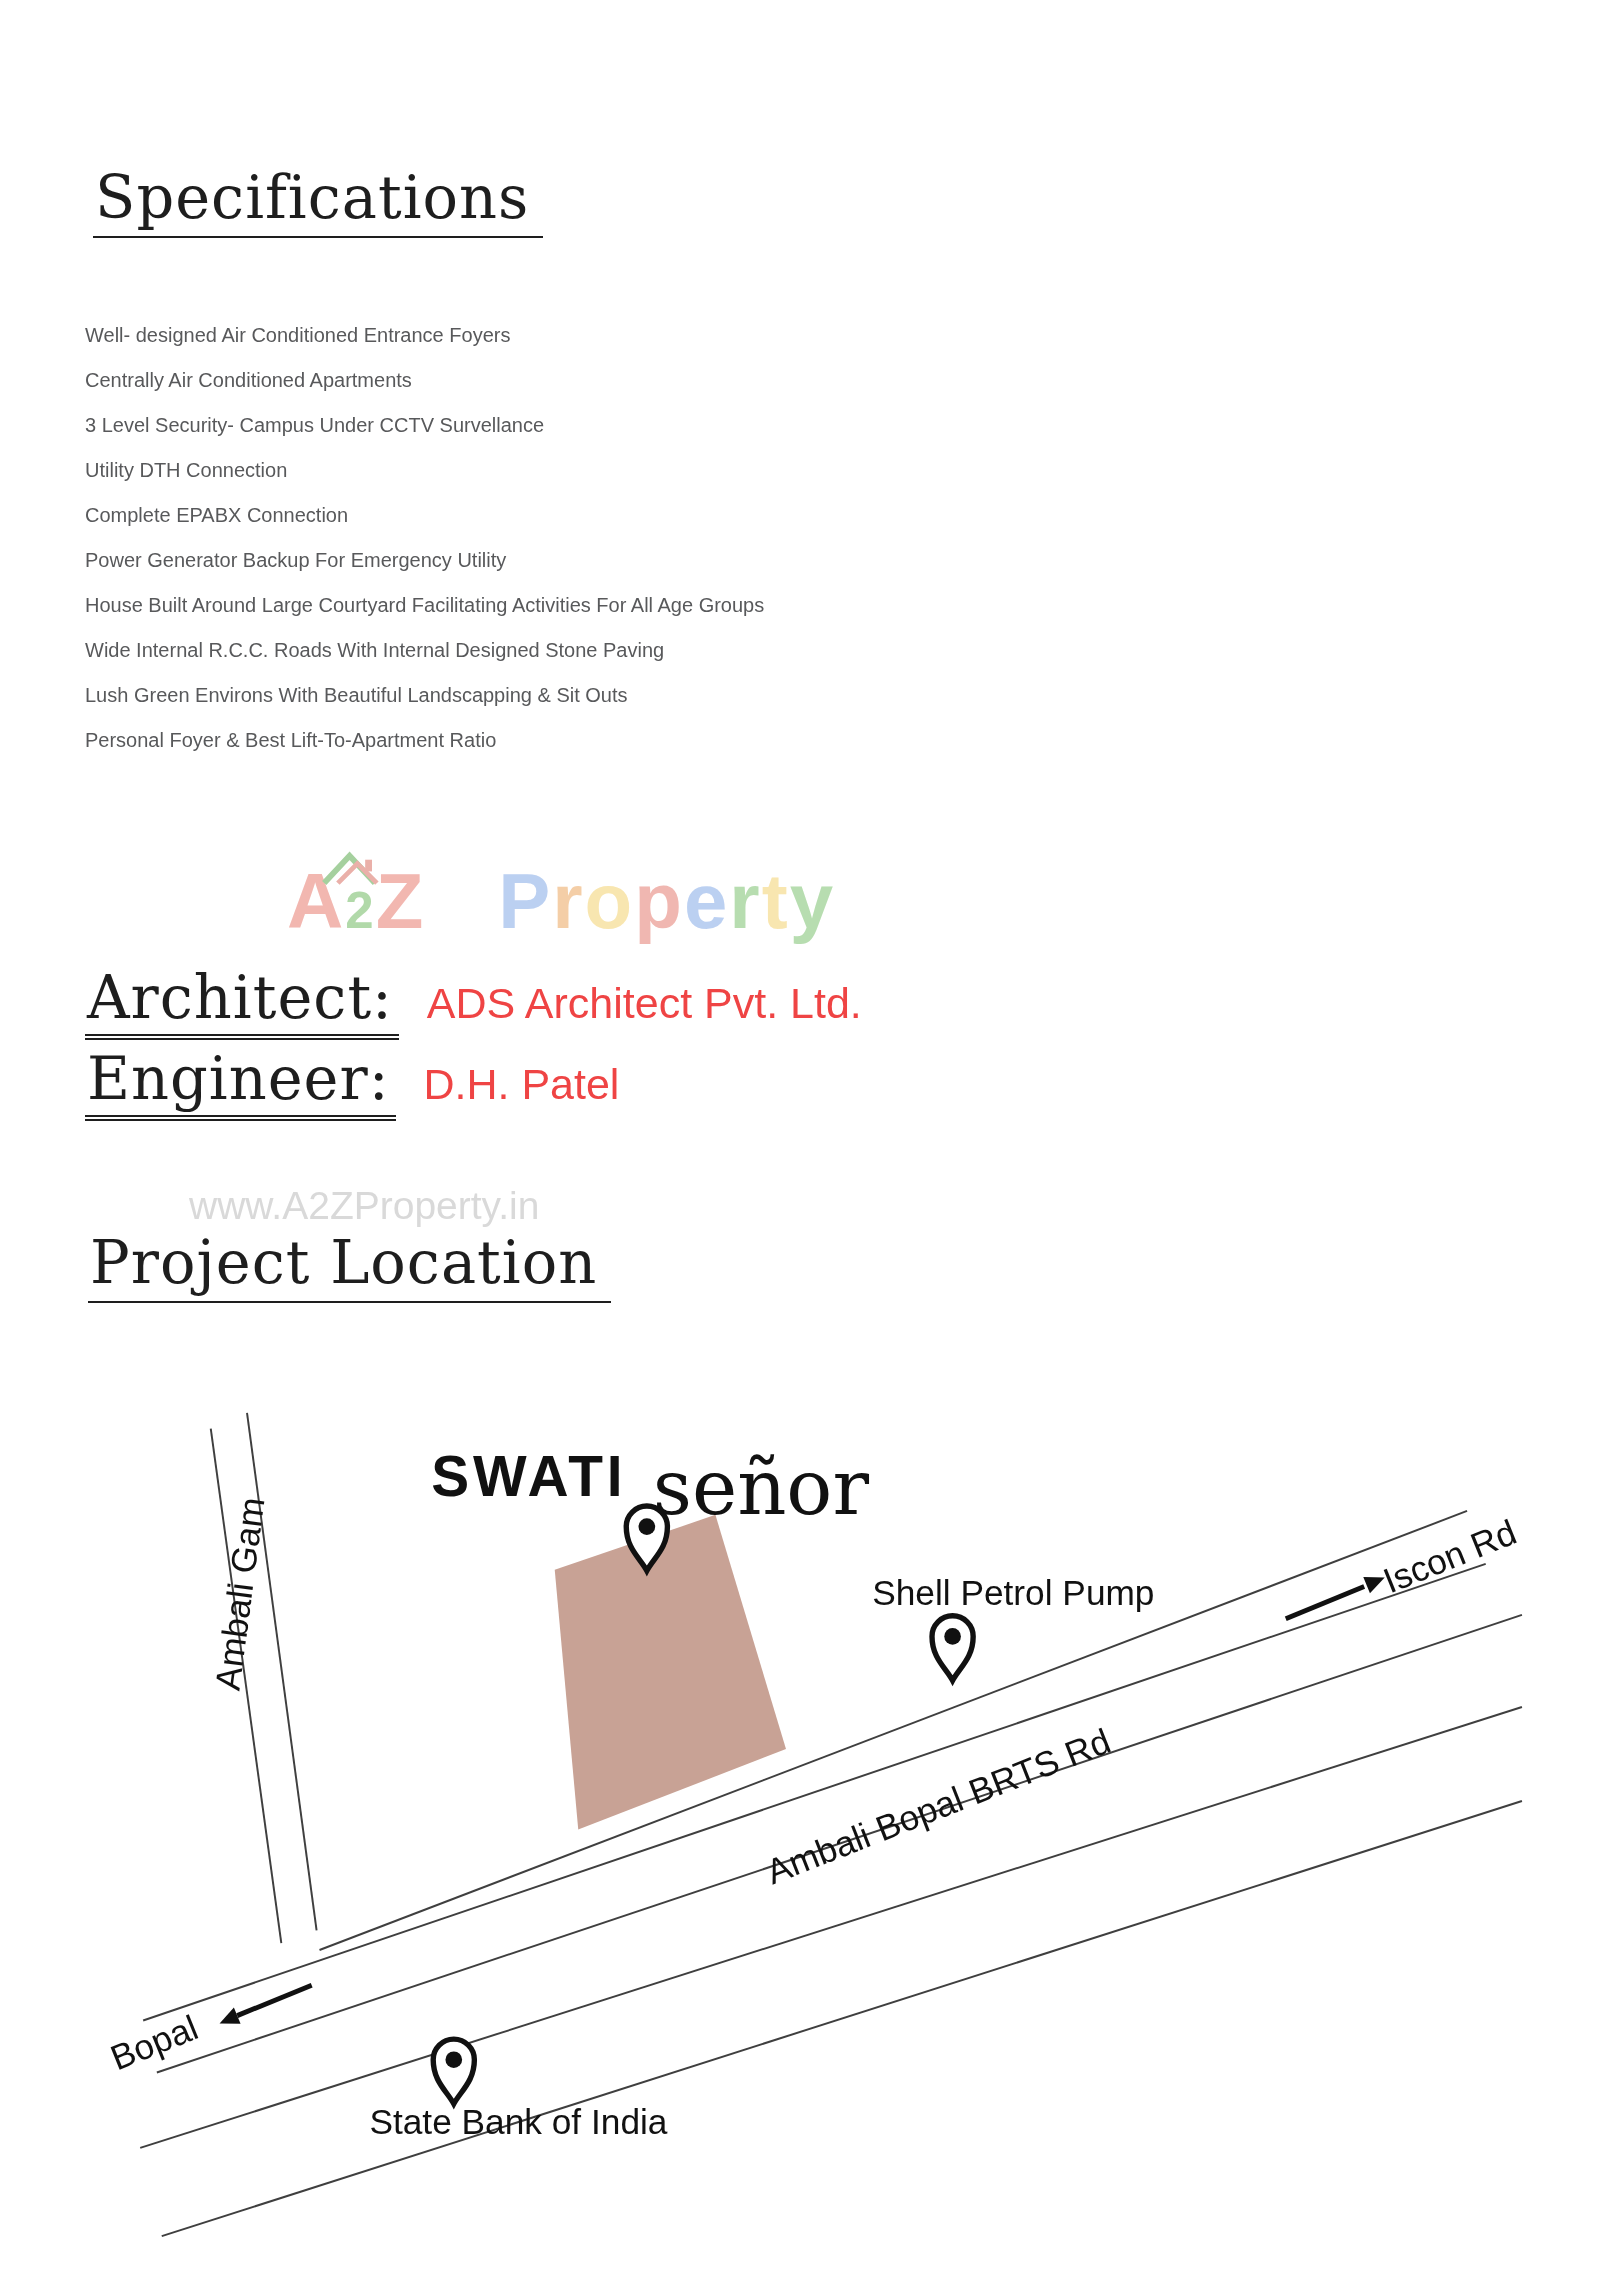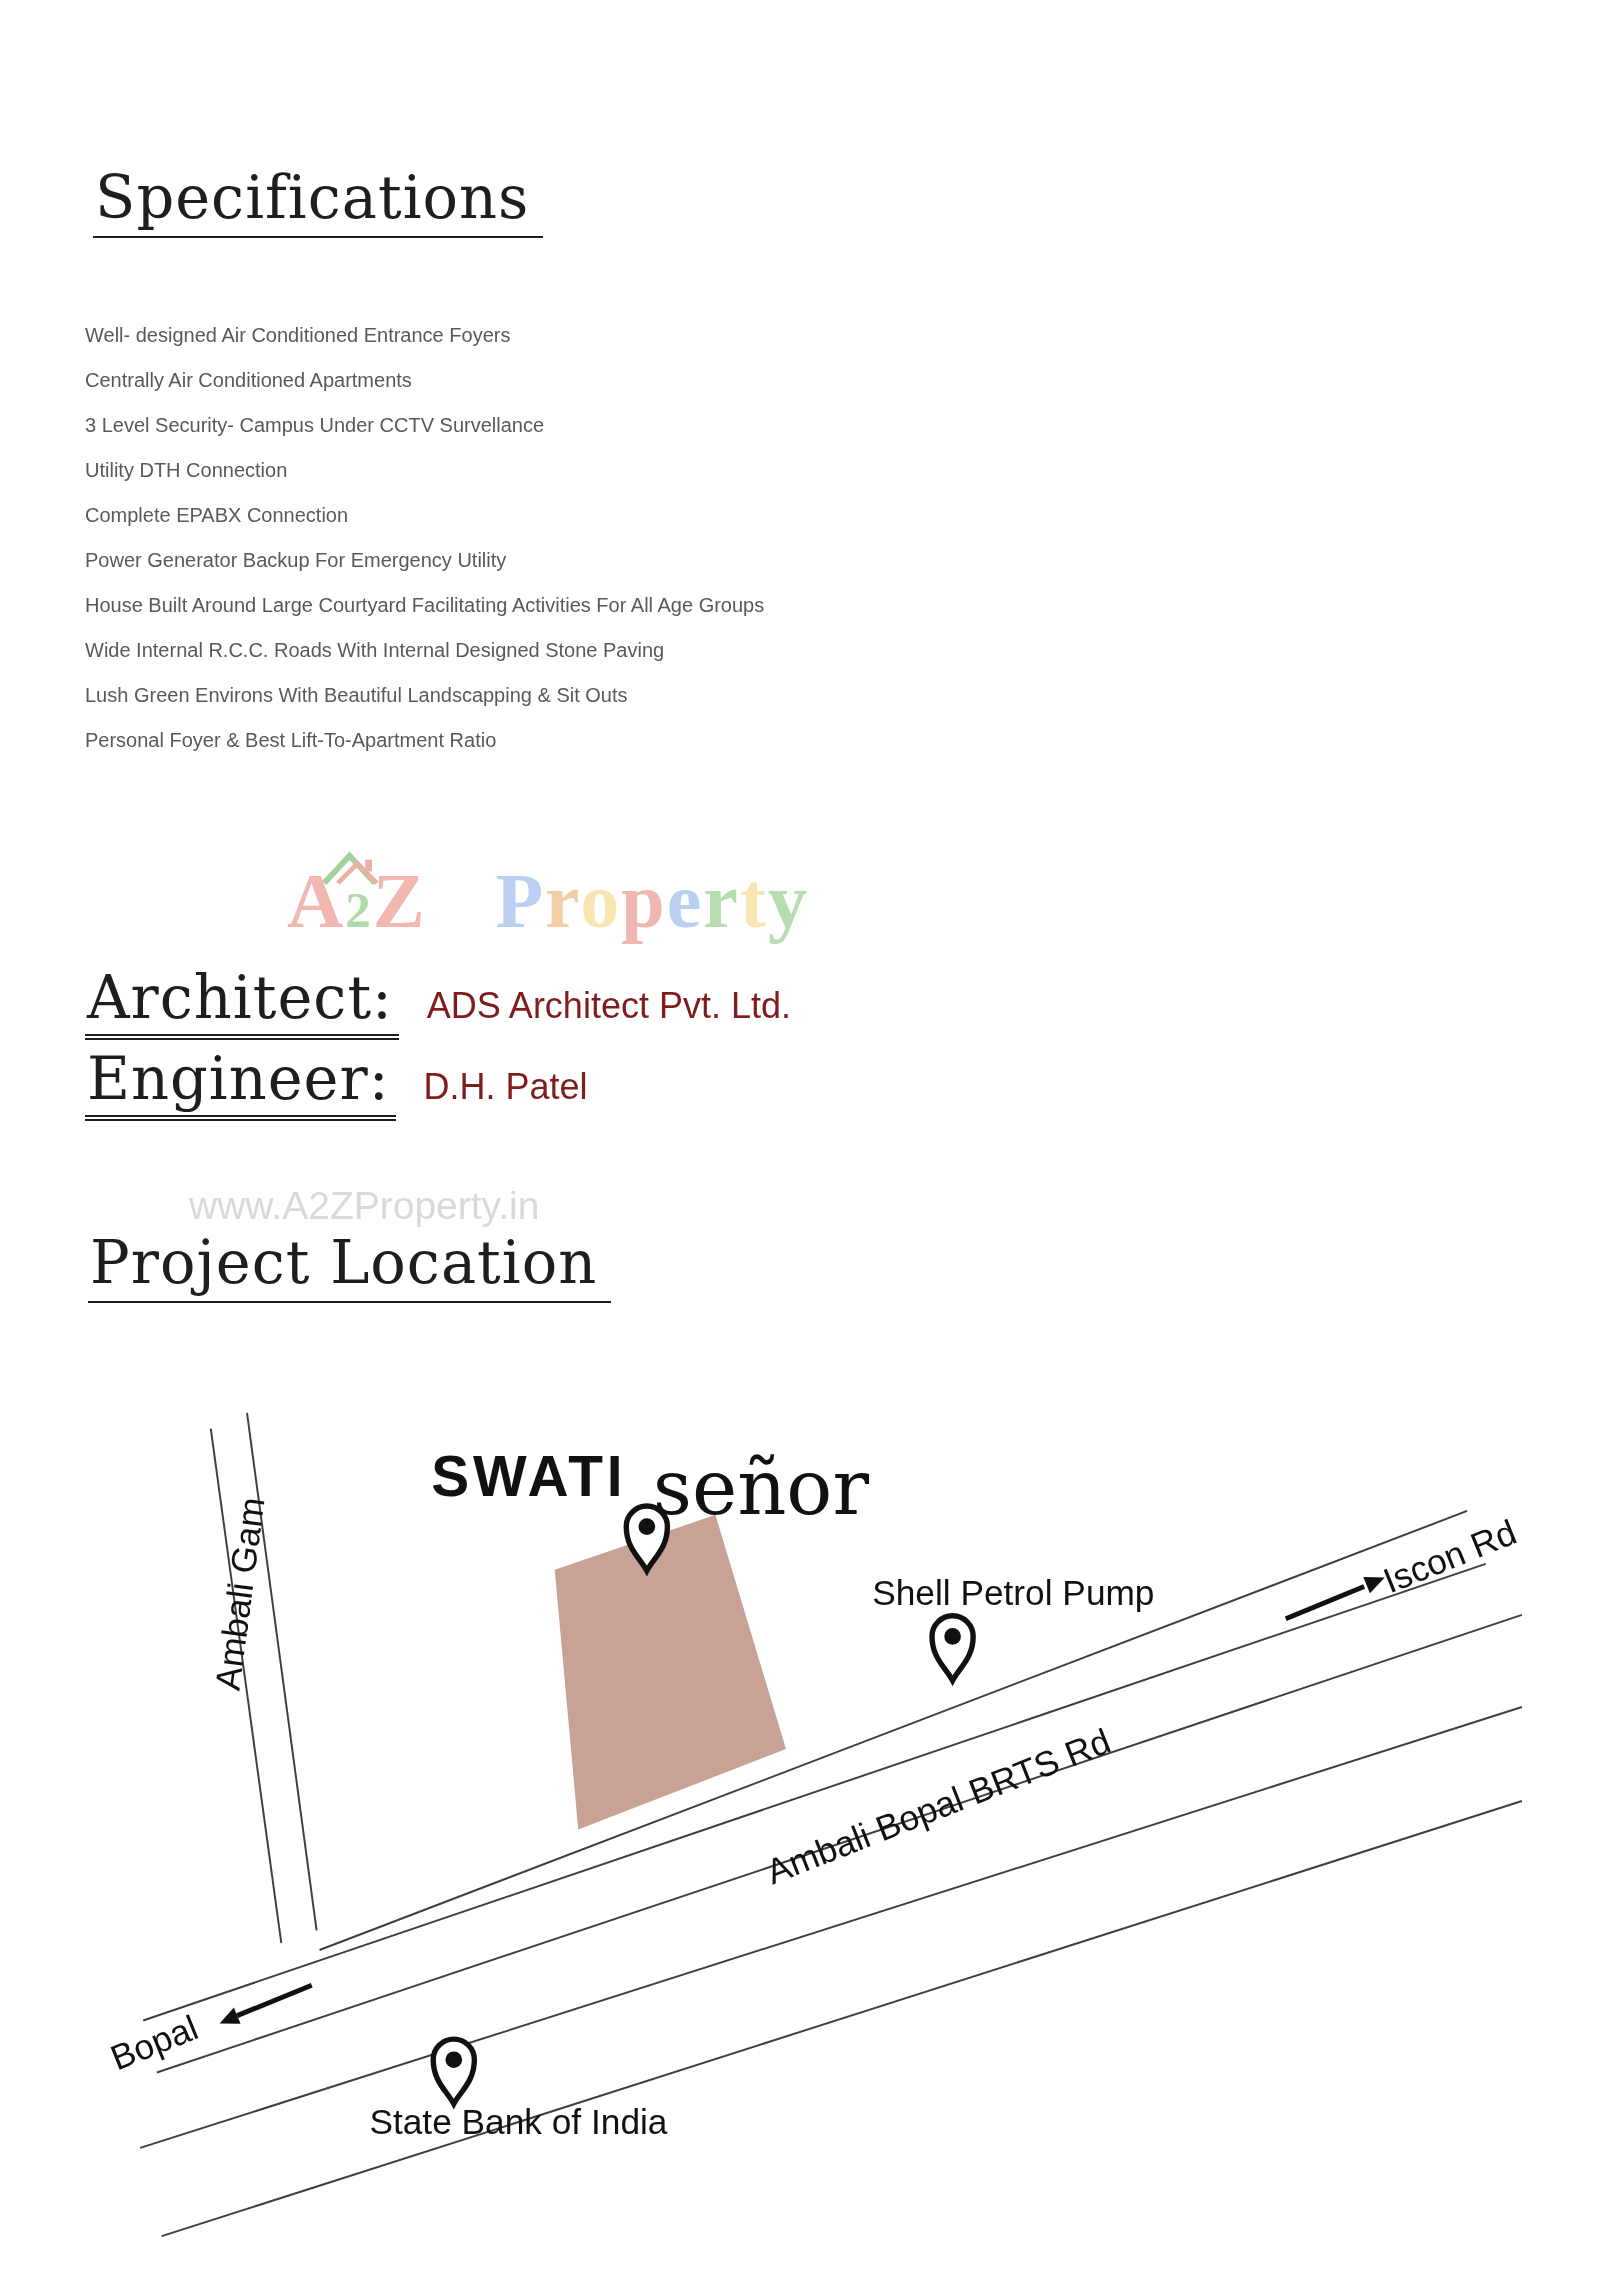--- a/index.html
+++ b/index.html
@@ -13,25 +13,25 @@
   .u-single{display:inline-block;border-bottom:2.9px solid #1e1e1e;
             padding:0 13.7px 3.9px 2px;}
   .u-double{display:inline-block;border-bottom:6.9px double #1e1e1e;
             padding:0 5.9px 2px 2px;}
 
   
   #spec-list{left:85px;top:313px;font-size:20px;line-height:45px;color:#58595b;}
 
   
   .role-row{left:85px;}
-  .role-value{font-size:36px;color:#7f1d1d;margin-left:23.5px;}
+  .role-value{font-size:43px;color:#ef4444;margin-left:23.5px;}
 
   
   #logo-watermark{left:287px;top:856px;font-weight:bold;font-size:78px;
-                  opacity:.78;letter-spacing:2px;font-family:Liberation Serif, serif;}
+                  opacity:.78;letter-spacing:2px;}
   #logo-watermark .small2{font-size:51px;}
   #roof-icon{position:absolute;left:33px;top:-7.8px;}
   #url-watermark{left:189px;top:1184px;font-size:39px;color:#d9d9d9;}
 
   
   #map-svg{position:absolute;left:0;top:1362px;width:1620px;height:929px;}
   #map-svg text{fill:#111111;}
   .map-label{font-size:36px;}
   .road{stroke:#3f3f3f;stroke-width:2;fill:none;}
   .arrow-line{stroke:#111;stroke-width:5;}

